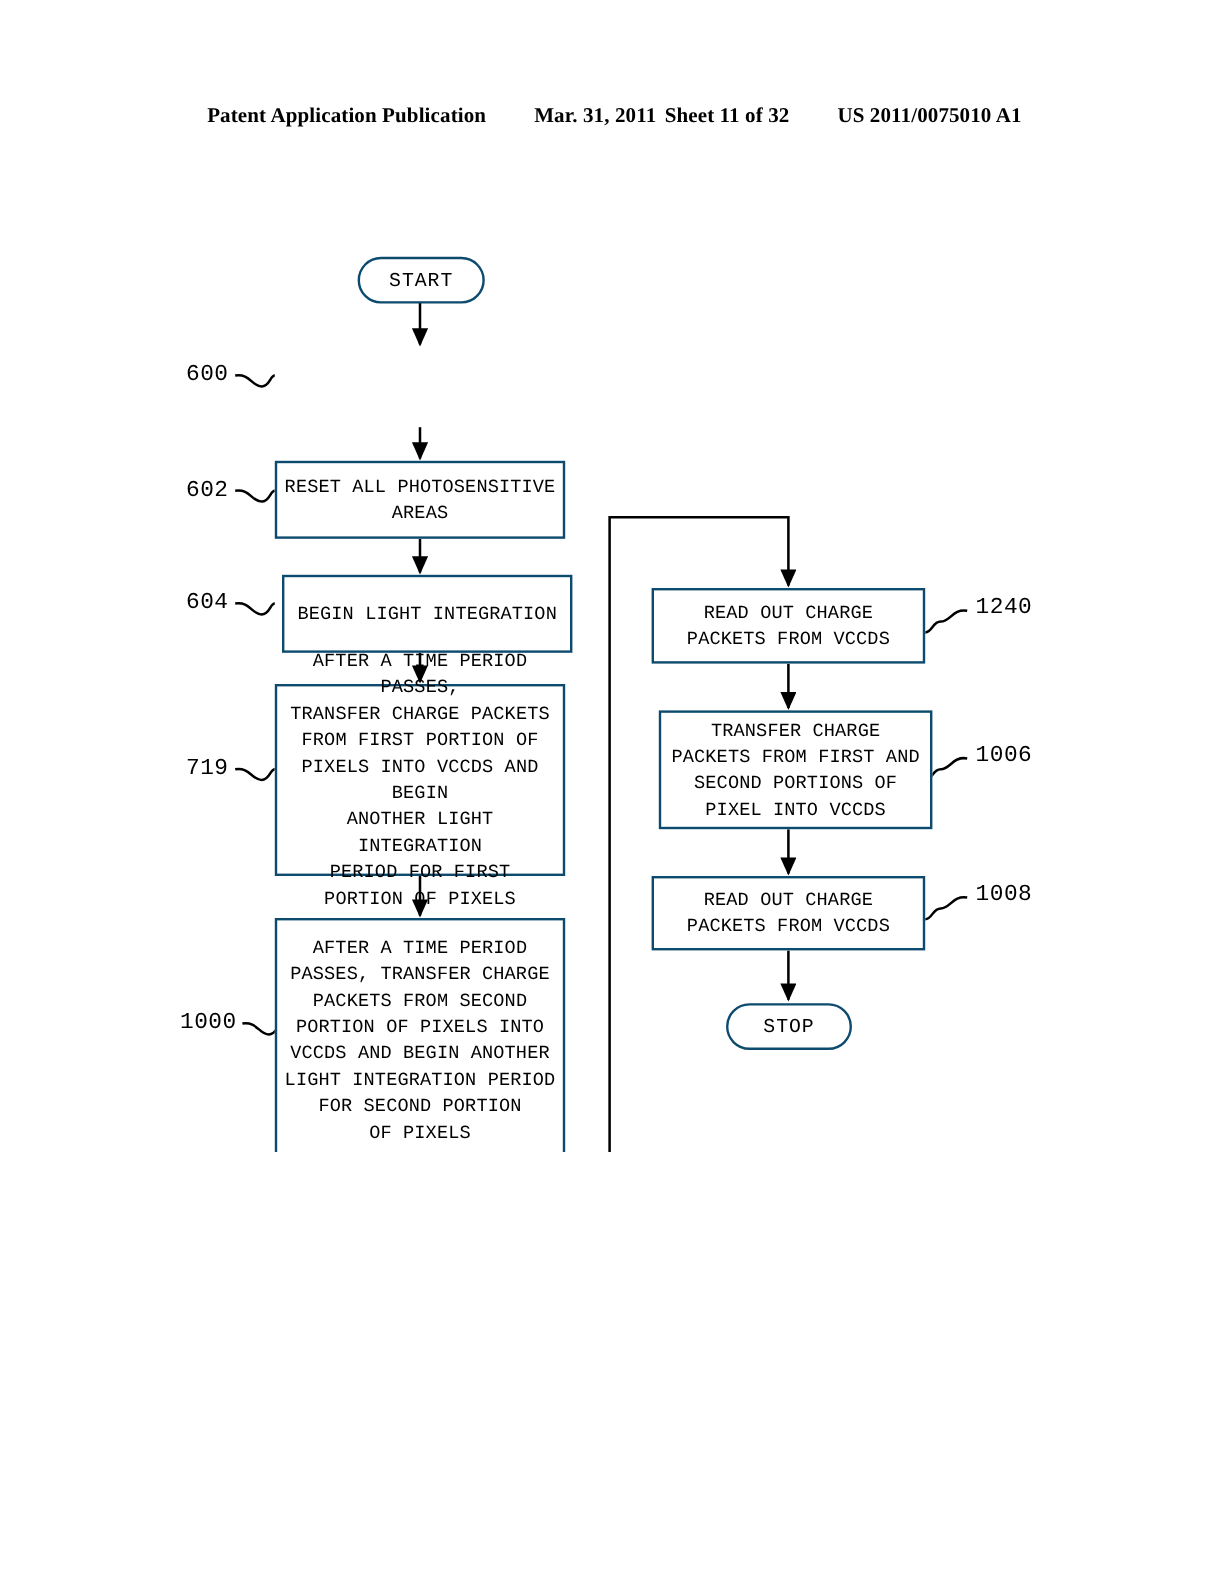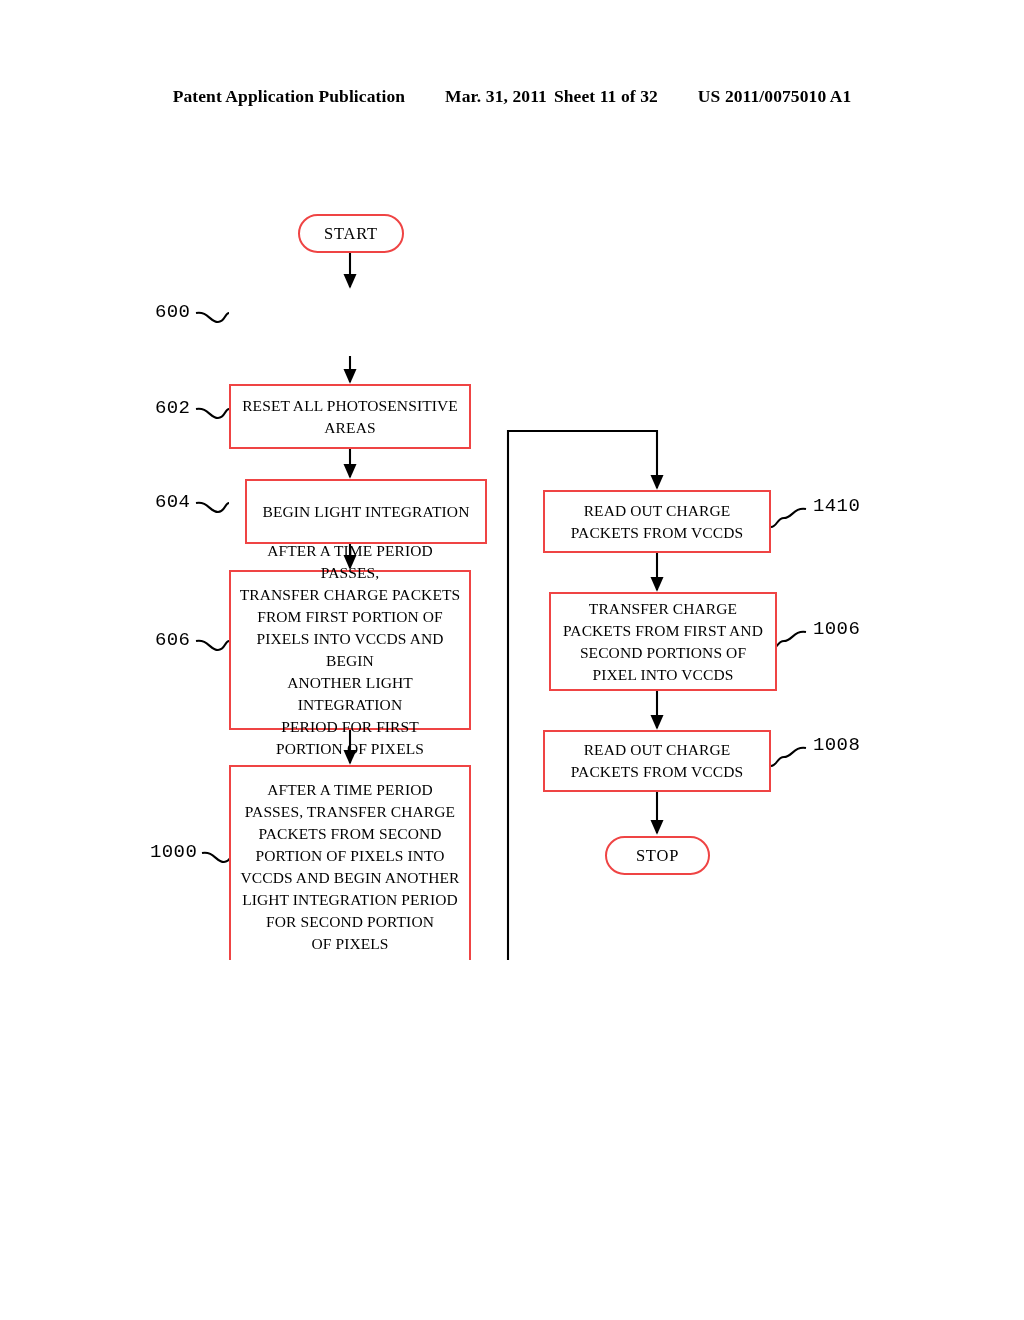--- a/index.html
+++ b/index.html
@@ -55,28 +55,28 @@
     left: 0;
     top: 0;
     width: 1024px;
     height: 1320px;
   }
 
   
   .node {
     position: absolute;
     box-sizing: border-box;
-    border: 2px solid #ef4444;
+    border: 2px solid #0c4a6e;
     background: #ffffff;
     display: flex;
     align-items: center;
     justify-content: center;
     text-align: center;
     color: #000;
-    font-family: Liberation Serif, serif;
+    font-family: Liberation Mono, monospace;
   }
   .node.process {
     font-size: 15.5px;
     line-height: 1.42;
     letter-spacing: 0.1px;
   }
   .node.terminator {
     border-radius: 999px;
     font-size: 16.5px;
     letter-spacing: 0.8px;
@@ -154,21 +154,21 @@
   <div class="node terminator" style="left:298px; top:214px; width:106px; height:39px;">
     <span class="node-text">START</span>
   </div>
 
 
   <div class="node process" style="left:229px; top:384px; width:242px; height:65px;">
     <span class="node-text">RESET ALL PHOTOSENSITIVE
 AREAS</span>
   </div>
 
-  <div class="node process" style="left:245px; top:479px; width:242px; height:65px;align-items:center;">
+  <div class="node process" style="left:235px; top:479px; width:242px; height:65px;align-items:center;">
     <span class="node-text">BEGIN LIGHT INTEGRATION</span>
   </div>
 
   <div class="node process" style="left:229px; top:570px; width:242px; height:160px;">
     <span class="node-text">AFTER A TIME PERIOD PASSES,
 TRANSFER CHARGE PACKETS
 FROM FIRST PORTION OF
 PIXELS INTO VCCDS AND BEGIN
 ANOTHER LIGHT INTEGRATION
 PERIOD FOR FIRST
@@ -207,22 +207,22 @@
 PACKETS FROM VCCDS</span>
   </div>
 
   <div class="node terminator" style="left:605px; top:836px; width:105px; height:39px;">
     <span class="node-text">STOP</span>
   </div>
 
   <div class="refnum" style="left:155px; top:301px;">600</div>
   <div class="refnum" style="left:155px; top:397px;">602</div>
   <div class="refnum" style="left:155px; top:491px;">604</div>
-  <div class="refnum" style="left:155px; top:629px;">606</div>
+  <div class="refnum" style="left:155px; top:629px;">719</div>
   <div class="refnum" style="left:150px; top:841px;">1000</div>
   <div class="refnum" style="left:150px; top:997px;">1002</div>
-  <div class="refnum" style="left:813px; top:495px;">1410</div>
+  <div class="refnum" style="left:813px; top:495px;">1240</div>
   <div class="refnum" style="left:813px; top:618px;">1006</div>
   <div class="refnum" style="left:813px; top:734px;">1008</div>
 
   <div id="fig-caption">FIG. 10</div>
 
 </div>
 
 </body></html>

